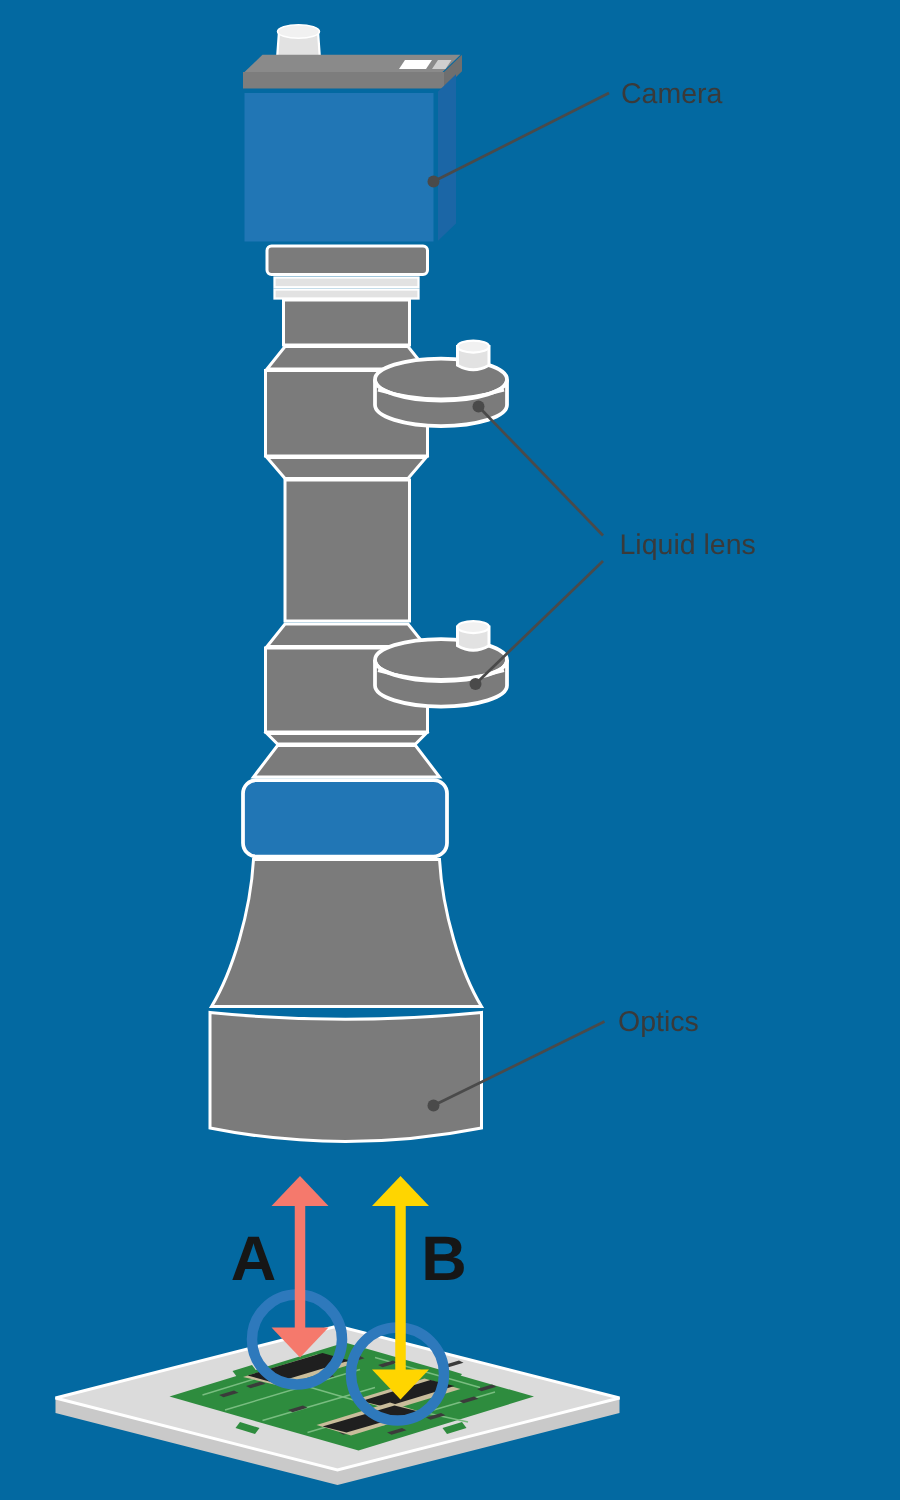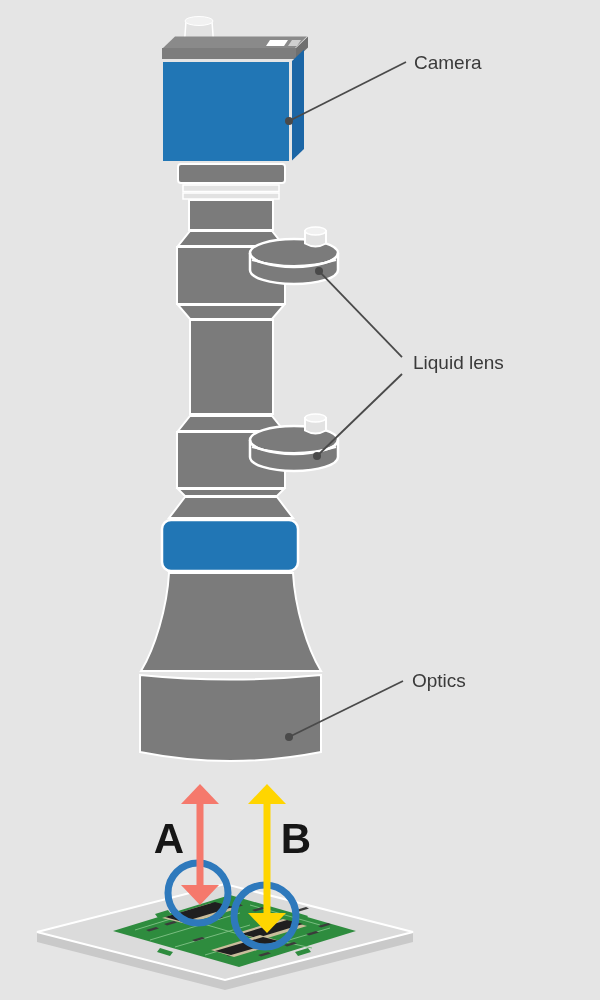--- a/index.html
+++ b/index.html
@@ -1,16 +1,16 @@
 <!DOCTYPE html>
 <html><head>
 <meta charset="utf-8">
 <style>
   html,body{margin:0;padding:0;background:#ffffff;}
-  .stage{position:relative;width:600px;height:1000px;background:#e5e5e5;overflow:hidden;}
+  .stage{position:relative;width:600px;height:1000px;background:#0369a1;overflow:hidden;}
   svg{display:block;}
   .callout-text{font-family:"Liberation Sans",sans-serif;font-size:19px;fill:#3a3a3a;}
   .marker-text{font-family:"Liberation Sans",sans-serif;font-size:42px;font-weight:700;fill:#161616;}
   .leader{stroke:#4a4a4a;stroke-width:1.8;fill:none;}
   .leader-dot{fill:#4a4a4a;}
   .body-seg{fill:#7b7b7b;stroke:#ffffff;stroke-width:2;}
   .lightring{fill:#e2e2e2;stroke:#ffffff;stroke-width:1.5;}
 </style>
 </head>
 <body>

